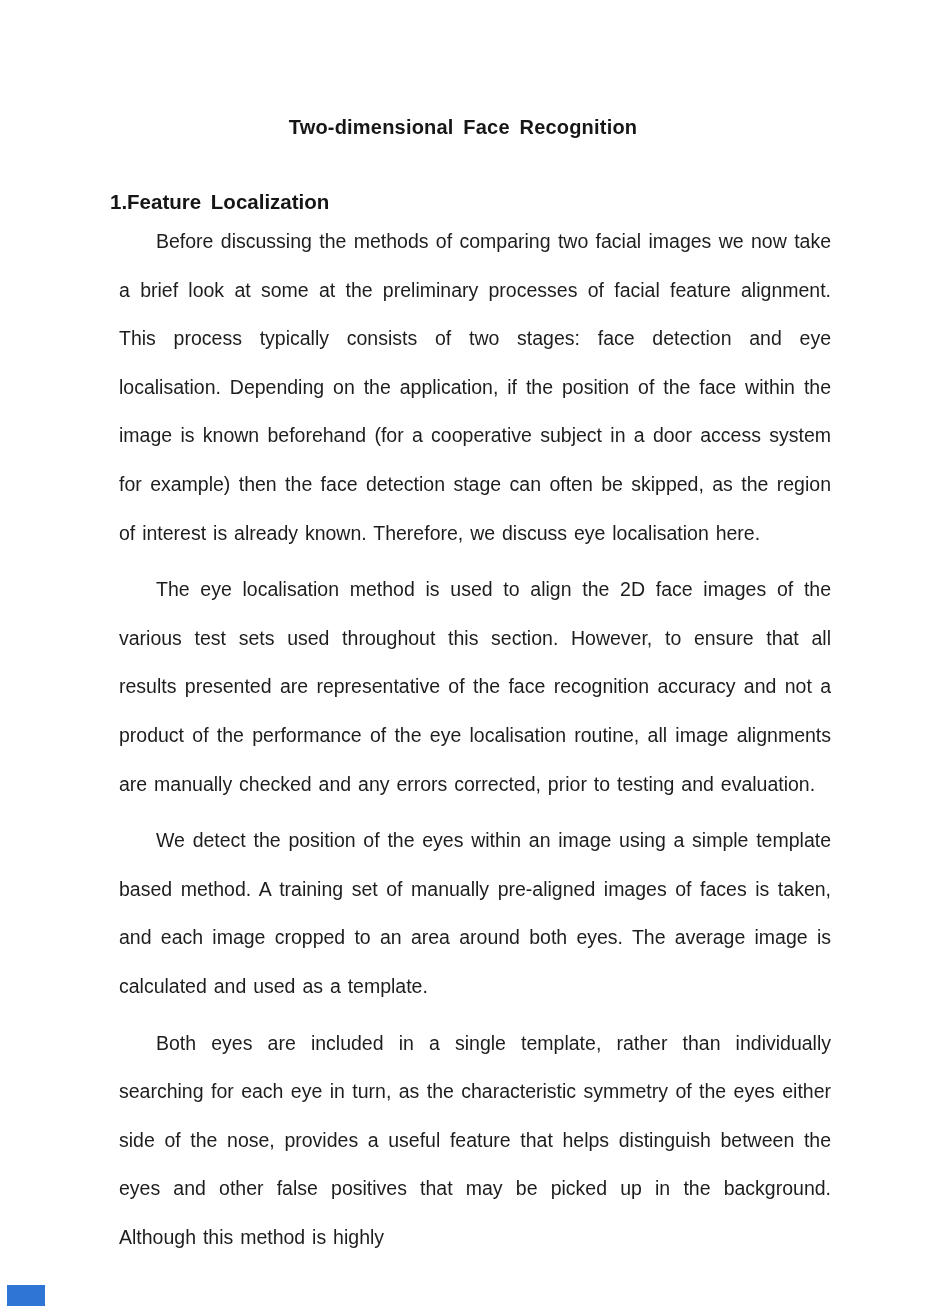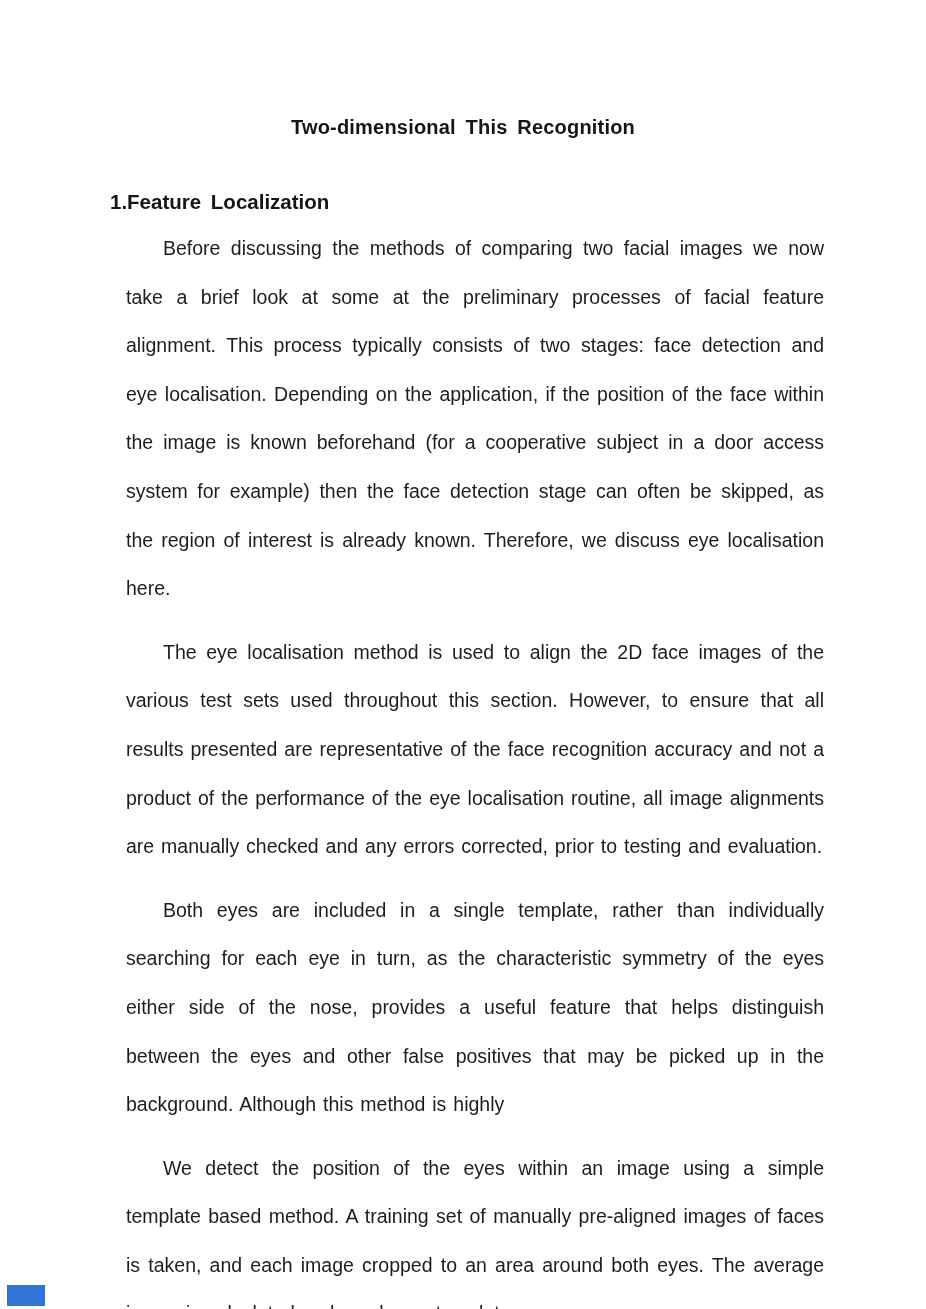--- a/index.html
+++ b/index.html
@@ -43,44 +43,44 @@
     position: absolute;
     top: 209px;
     left: 111px;
     width: 728px;
     font-size: 19.5px;
     line-height: 48.6px;
     text-align: justify;
     color: #1d1d1d;
   }
   .body-text p {
-    margin: 15px;
+    margin: 8px;
     padding: 0;
     text-indent: 37px;
     word-spacing: 1.5px;
   }
   .corner-marker {
     position: absolute;
     left: 7px;
     bottom: 3px;
     width: 38px;
     height: 21px;
   }
 </style>
 </head>
 <body>
 
 <div class="page">
 
-  <div class="doc-title">Two-dimensional This Recognition</div>
+  <div class="doc-title">Two-dimensional Face Recognition</div>
 
   <div class="section-heading">1.Feature Localization</div>
 
   <div class="body-text">
     <p>Before discussing the methods of comparing two facial images we now take a brief look at some at the preliminary processes of facial feature alignment. This process typically consists of two stages: face detection and eye localisation. Depending on the application, if the position of the face within the image is known beforehand (for a cooperative subject in a door access system for example) then the face detection stage can often be skipped, as the region of interest is already known. Therefore, we discuss eye localisation here.</p>
     <p>The eye localisation method is used to align the 2D face images of the various test sets used throughout this section. However, to ensure that all results presented are representative of the face recognition accuracy and not a product of the performance of the eye localisation routine, all image alignments are manually checked and any errors corrected, prior to testing and evaluation.</p>
+    <p>We detect the position of the eyes within an image using a simple template based method. A training set of manually pre-aligned images of faces is taken, and each image cropped to an area around both eyes. The average image is calculated and used as a template.</p>
     <p>Both eyes are included in a single template, rather than individually searching for each eye in turn, as the characteristic symmetry of the eyes either side of the nose, provides a useful feature that helps distinguish between the eyes and other false positives that may be picked up in the background. Although this method is highly</p>
-    <p>We detect the position of the eyes within an image using a simple template based method. A training set of manually pre-aligned images of faces is taken, and each image cropped to an area around both eyes. The average image is calculated and used as a template.</p>
   </div>
 
   <div class="corner-marker" style="background: rgb(46, 117, 214);"></div>
 
 </div>
 
 </body></html>

